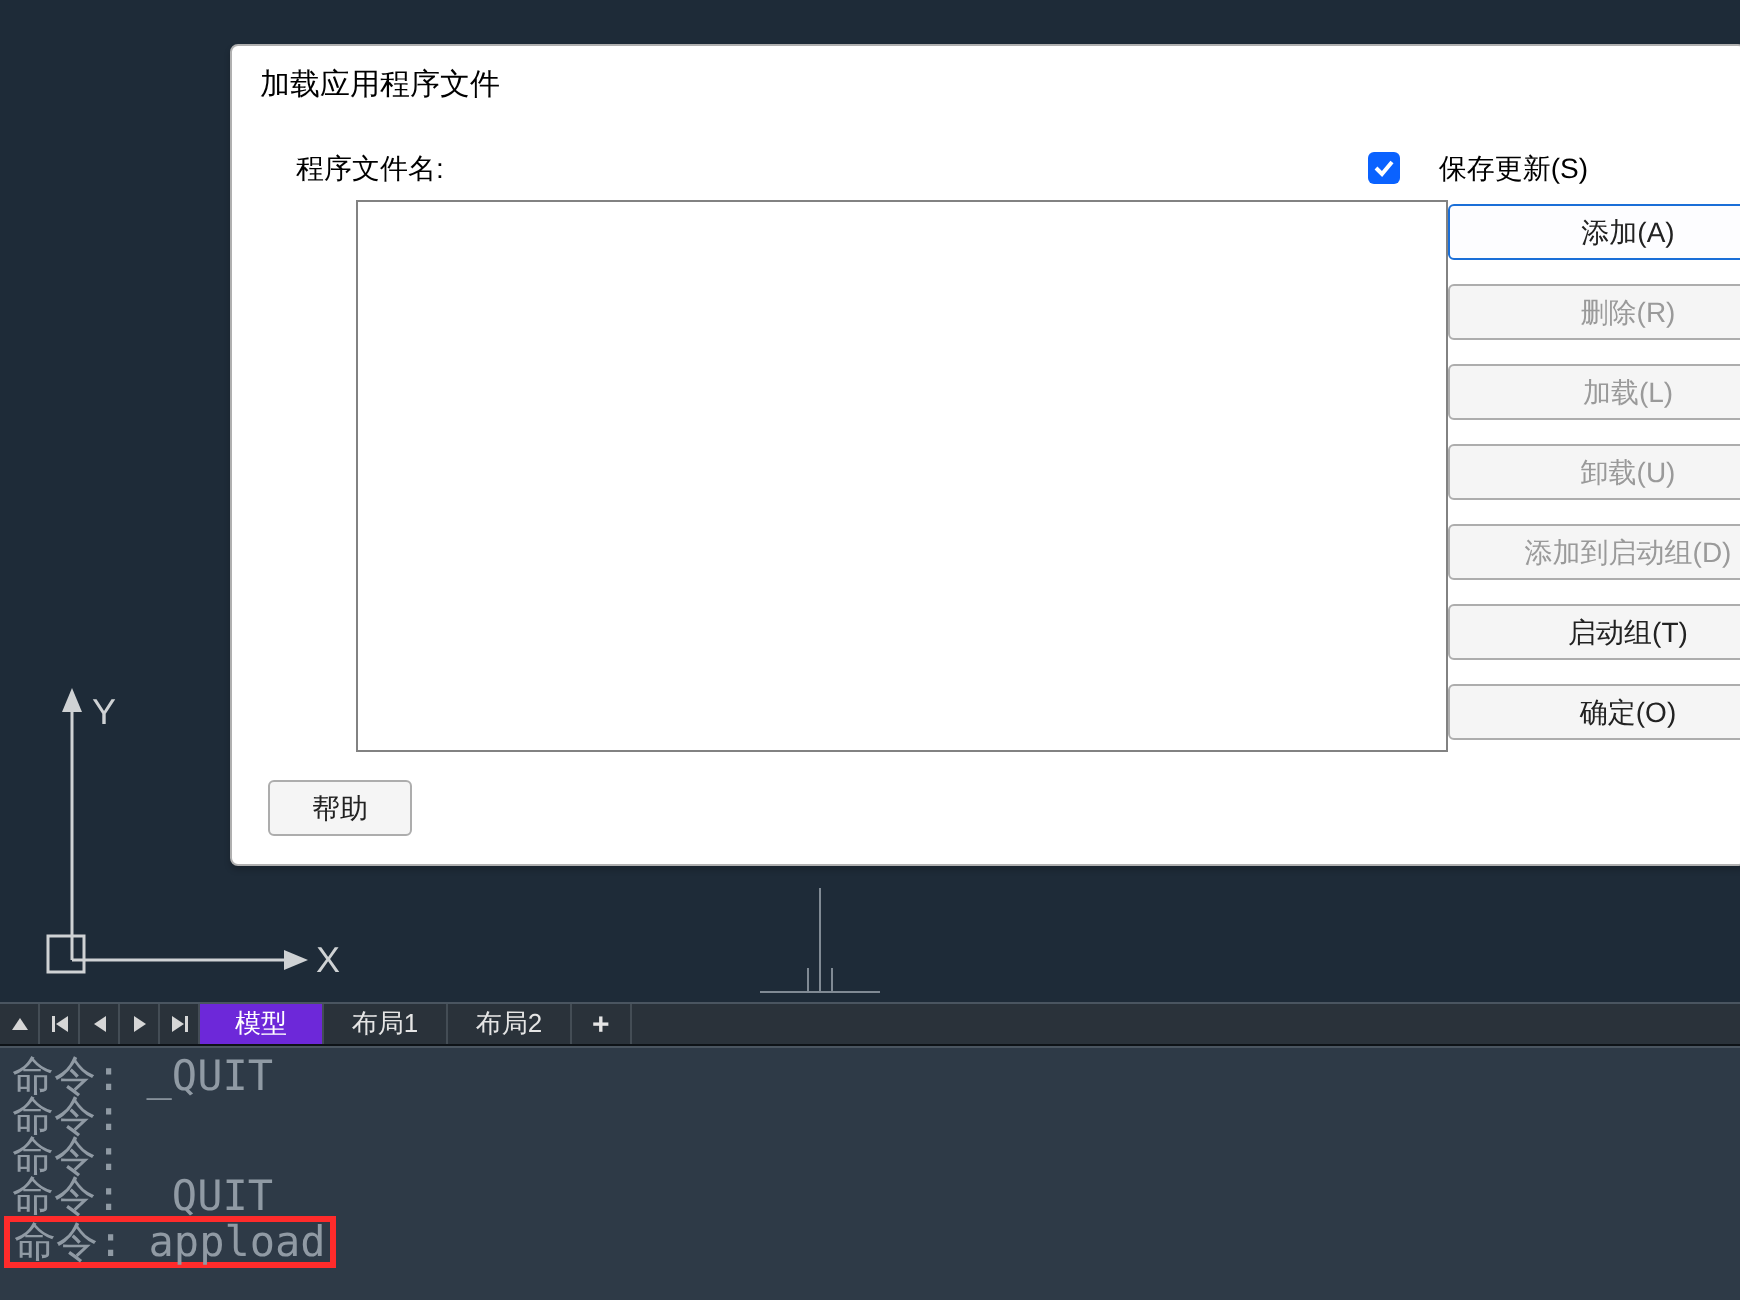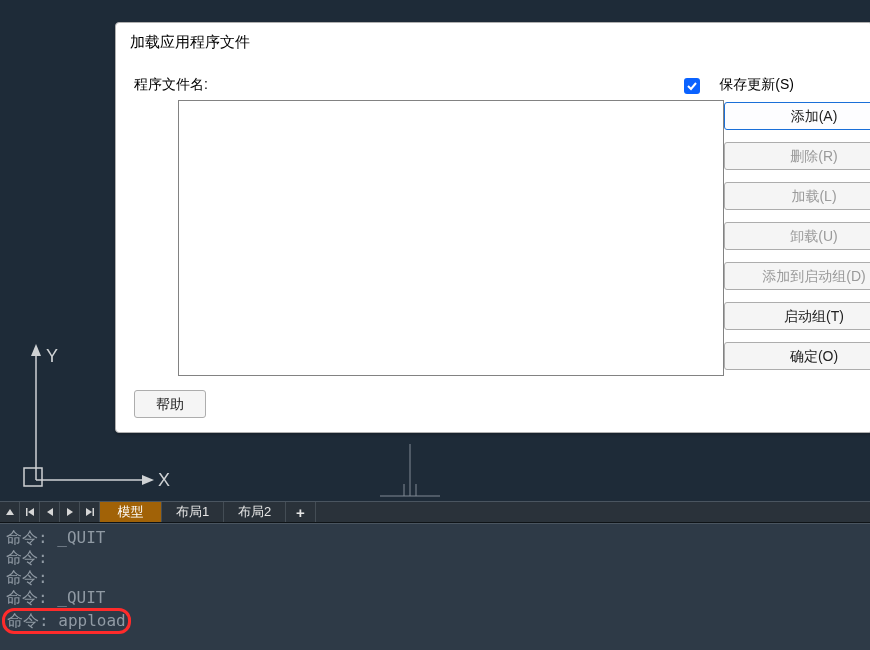--- a/index.html
+++ b/index.html
@@ -52,29 +52,30 @@
     font-size: 15px;
   }
   .dialog-body {
     padding: 16px 18px 14px 18px;
     position: relative;
   }
   .top-row {
     display: flex;
     align-items: center;
     margin-bottom: 6px;
+    margin-left: 14px;
   }
   .label-filename {
     font-size: 14px;
     flex: 0 0 auto;
   }
   .spacer { flex: 1; }
   .checkbox-wrap {
     display: flex;
-    align-items: flex-end;
+    align-items: flex-start;
     gap: 19px;
     margin-right: 60px;
   }
   .checkbox {
     width: 16px; height: 16px;
     background: #0a62ff;
     border-radius: 3px;
     display: flex; align-items: center; justify-content: center;
   }
   .checkbox svg { width: 12px; height: 12px; }
@@ -150,51 +151,51 @@
   .nav-btn svg rect { fill: #d6d6d6; }
   .tab {
     min-width: 62px;
     padding: 0 10px;
     display: flex; align-items: center; justify-content: center;
     color: #e5e5e5;
     border-right: 1px solid #444d55;
     cursor: pointer;
   }
   .tab.active {
-    background: #a16207;
+    background: #6d28d9;
     color: #ffffff;
   }
   .tab.add {
     min-width: 26px;
     font-weight: bold;
     font-size: 15px;
   }
 
   
   .cmd-area {
     position: absolute;
     left: 0; right: 0;
     top: 523px;
     bottom: 0;
     background: #2e3a47;
     padding: 4px 6px 4px 6px;
     font-family: "SimSun", "NSimSun", monospace;
-    font-size: 16px;
+    font-size: 21px;
     color: #909aa4;
     border-top: 1px solid #4a5560;
     line-height: 20px;
   }
   .cmd-line {
     white-space: pre;
   }
   .highlight-box {
     position: absolute;
     left: 2px;
     border: 3px solid #ff2b2b;
-    border-radius: 12px;
+    border-radius: 0;
     padding: 0 2px;
     display: inline-block;
   }
 </style>
 </head>
 <body>
 
 <div class="drawing-area">
   <svg class="ucs" viewBox="0 0 160 160">
     <line x1="18" y1="140" x2="18" y2="10"></line>

